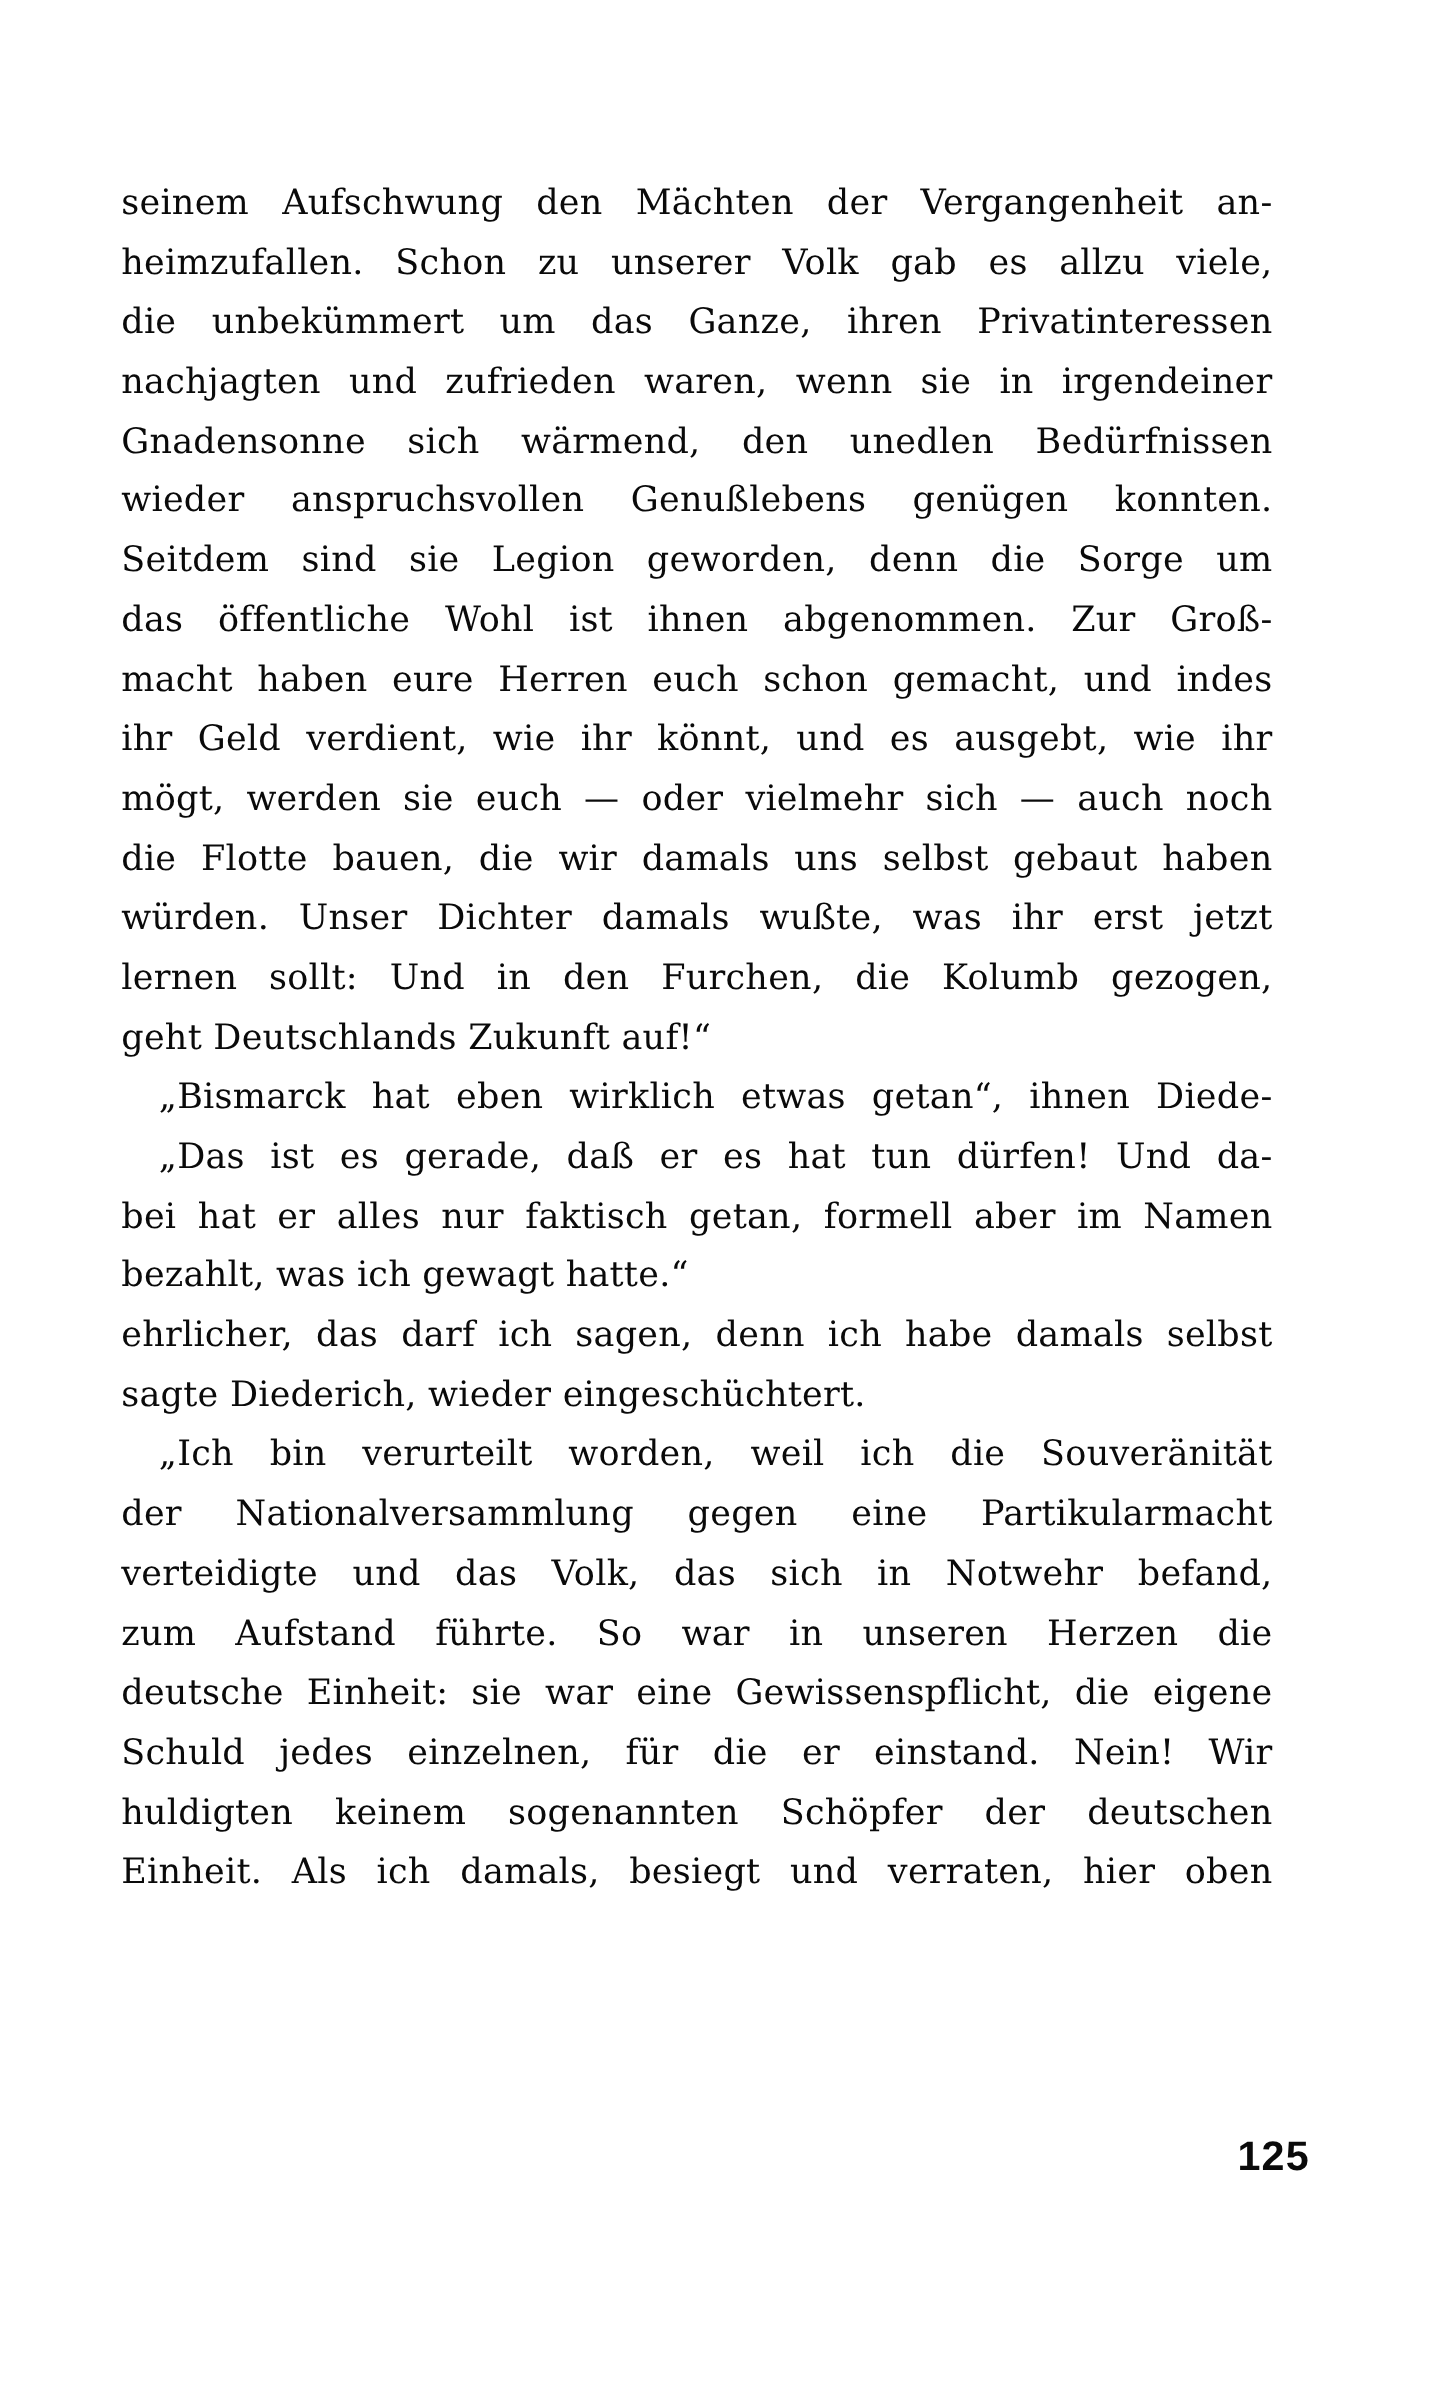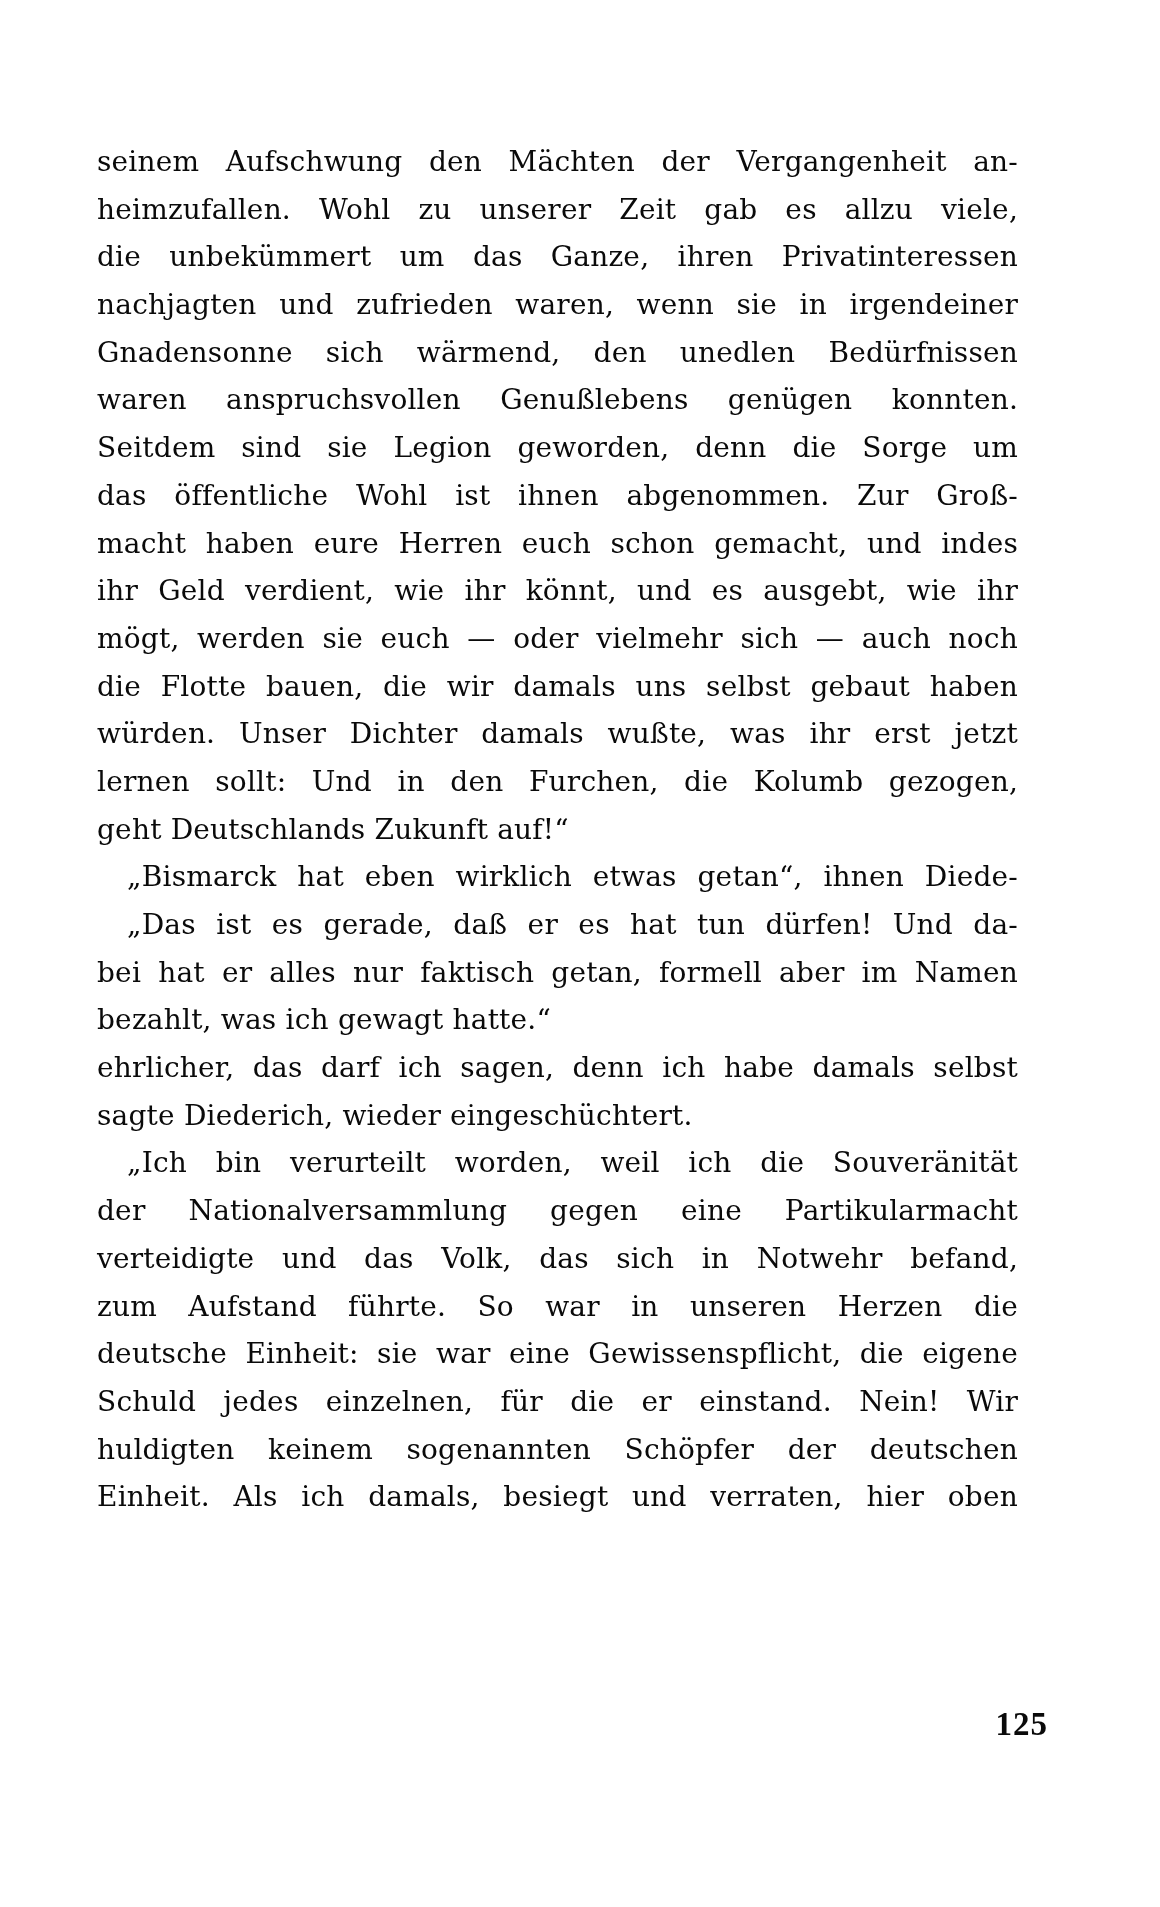--- a/index.html
+++ b/index.html
@@ -45,34 +45,34 @@
   }
   .page-number {
     position: absolute;
     left: 0;
     top: 1706px;
     width: 1048px;
     text-align: right;
     font-size: 33px;
     font-weight: bold;
     letter-spacing: 1px;
-    font-family: Liberation Serif, serif;
+    font-family: Liberation Sans, sans-serif;
   }
 </style>
 </head>
 <body>
 
 <div class="page">
   <div class="text-block">
       <div class="line justify">seinem Aufschwung den Mächten der Vergangenheit an-</div>
-      <div class="line justify">heimzufallen. Wohl zu unserer Zeit gab es allzu viele,</div>
+      <div class="line justify">heimzufallen. Schon zu unserer Volk gab es allzu viele,</div>
       <div class="line justify">die unbekümmert um das Ganze, ihren Privatinteressen</div>
       <div class="line justify">nachjagten und zufrieden waren, wenn sie in irgendeiner</div>
       <div class="line justify">Gnadensonne sich wärmend, den unedlen Bedürfnissen</div>
-      <div class="line justify">waren anspruchsvollen Genußlebens genügen konnten.</div>
+      <div class="line justify">wieder anspruchsvollen Genußlebens genügen konnten.</div>
       <div class="line justify">Seitdem sind sie Legion geworden, denn die Sorge um</div>
       <div class="line justify">das öffentliche Wohl ist ihnen abgenommen. Zur Groß-</div>
       <div class="line justify">macht haben eure Herren euch schon gemacht, und indes</div>
       <div class="line justify">ihr Geld verdient, wie ihr könnt, und es ausgebt, wie ihr</div>
       <div class="line justify">mögt, werden sie euch — oder vielmehr sich — auch noch</div>
       <div class="line justify">die Flotte bauen, die wir damals uns selbst gebaut haben</div>
       <div class="line justify">würden. Unser Dichter damals wußte, was ihr erst jetzt</div>
       <div class="line justify">lernen sollt: Und in den Furchen, die Kolumb gezogen,</div>
       <div class="line">geht Deutschlands Zukunft auf!“</div>
       <div class="line justify indent">„Bismarck hat eben wirklich etwas getan“, ihnen Diede-</div>

